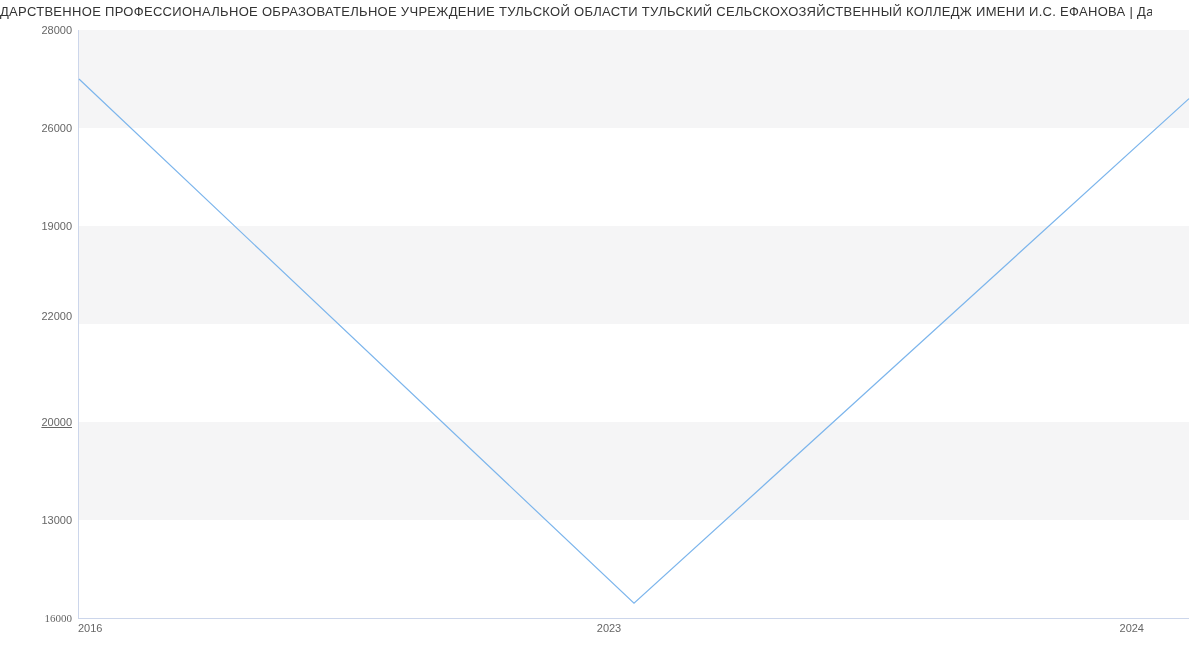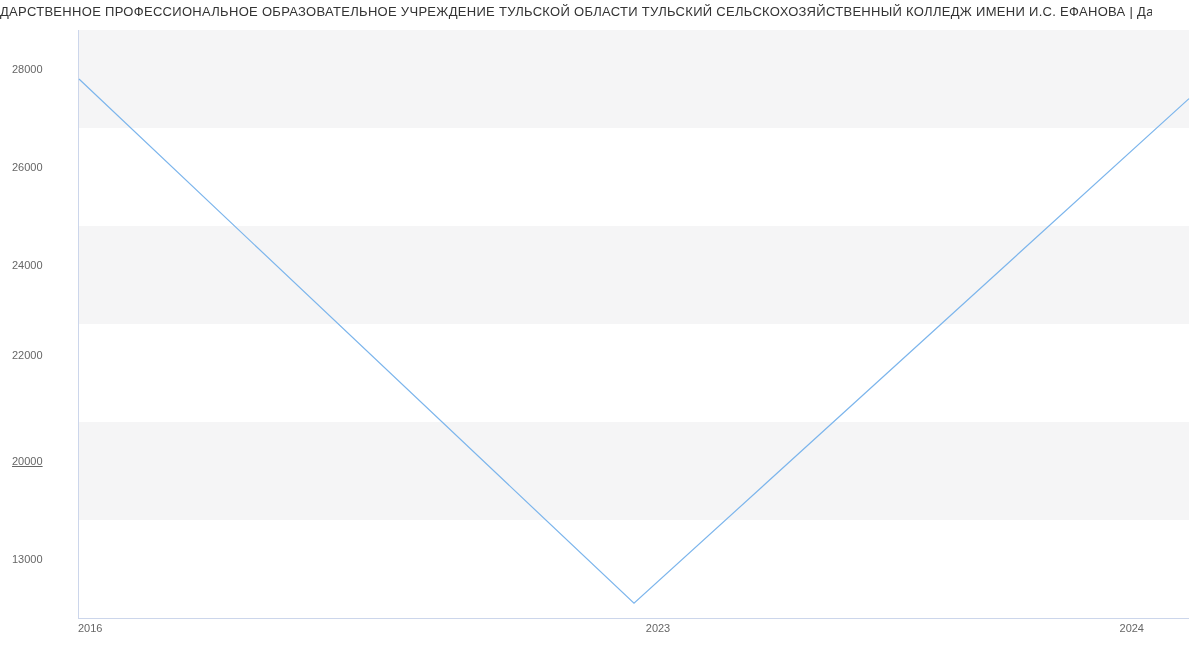--- a/index.html
+++ b/index.html
@@ -35,25 +35,24 @@
   .band {
     position: absolute;
     left: 0;
     width: 100%;
     background: #f5f5f6;
   }
   .y-tick {
     position: absolute;
     right: 1128px;
     width: 60px;
-    text-align: left;
+    text-align: right;
     font-size: 11px;
     color: #666;
     transform: translateY(-50%);
-    margin-top: 39px;
   }
   .x-tick {
     position: absolute;
     top: 622px;
     font-size: 11px;
     color: #666;
     transform: translateX(-50%);
   }
   svg.line {
     position: absolute;
@@ -80,19 +79,19 @@
       <div class="band" style="top: 196px; height: 98px;"></div>
       <div class="band" style="top: 0px; height: 98px;"></div>
       <svg class="line" viewBox="0 0 1110 588" preserveAspectRatio="none">
         <path d="M0 49 L555 573.3 L1110 68.60000000000002"></path>
       </svg>
     </div>
     <div class="y-tick" style="top: 618px; font-family: Liberation Serif, serif;">16000</div>
     <div class="y-tick" style="top: 520px;">13000</div>
     <div class="y-tick" style="top: 422px; text-decoration: underline;">20000</div>
     <div class="y-tick" style="top: 316px;">22000</div>
-    <div class="y-tick" style="top: 226px;">24000</div>
+    <div class="y-tick" style="top: 226px;">19000</div>
     <div class="y-tick" style="top: 128px;">26000</div>
     <div class="y-tick" style="top: 30px;">28000</div>
     <div class="x-tick" style="transform: translateX(0px); left: 78px;">2016</div>
-    <div class="x-tick" style="left: 658px;">2023</div>
+    <div class="x-tick" style="left: 609px;">2023</div>
     <div class="x-tick" style="transform: translateX(-100%); left: 1144px;">2024</div>
   </div>
 
 </body></html>

